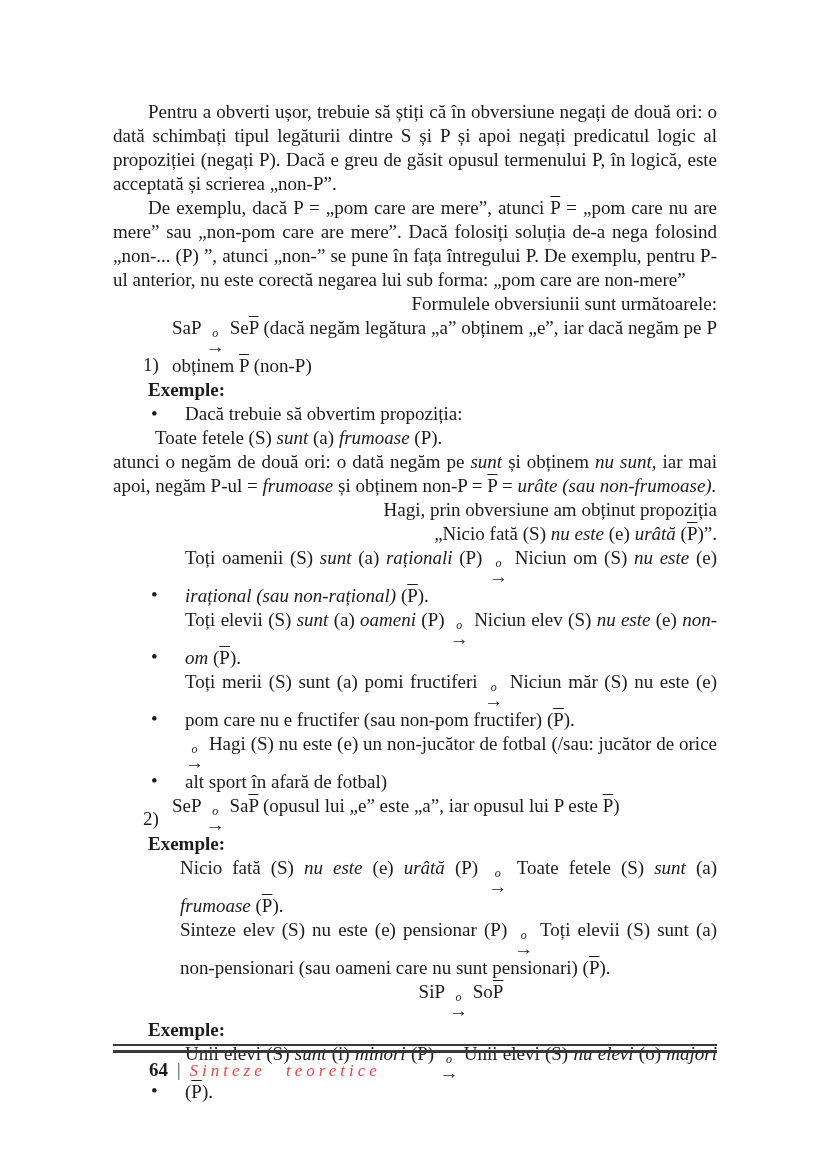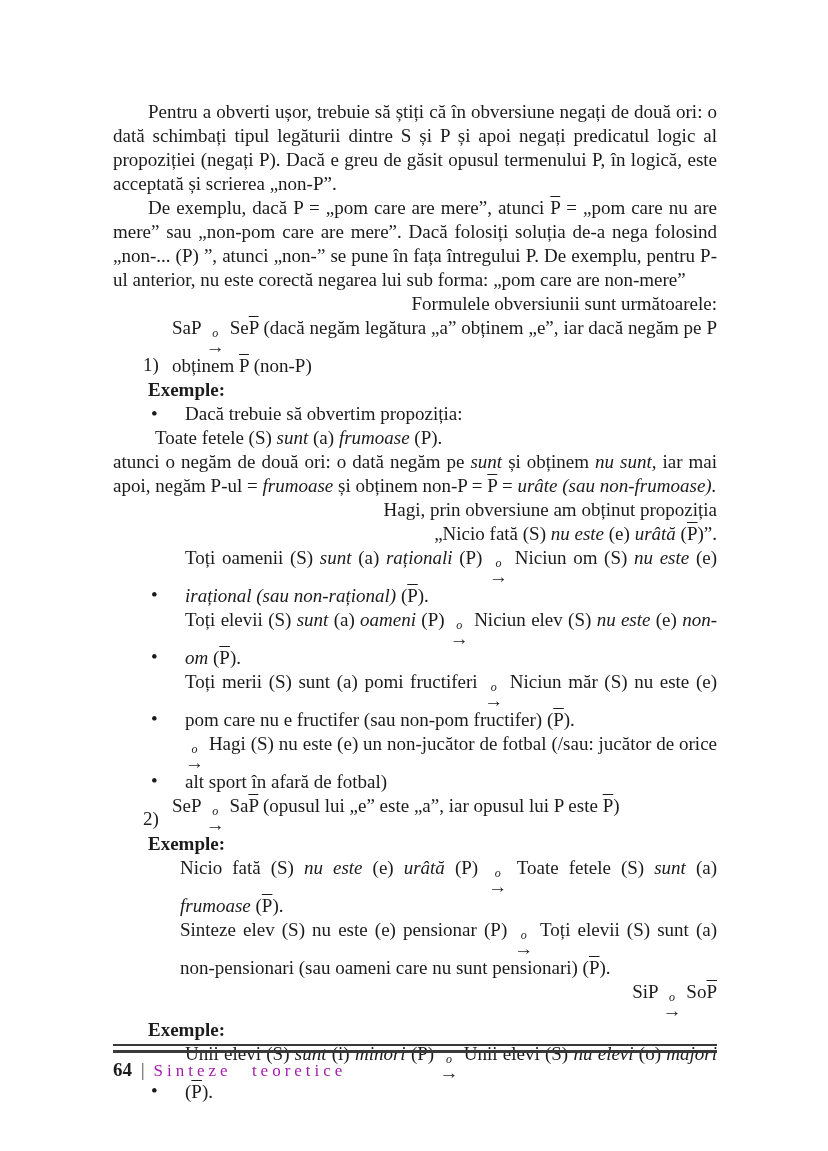--- a/index.html
+++ b/index.html
@@ -23,21 +23,21 @@
   .line-small{padding-left:42px;text-align:left;}
   
   .numbered{padding-left:59px;position:relative;text-align:justify;}
   .numbered > .marker{position:absolute;left:30px;top:auto;}
   
   .bullet{padding-left:72px;position:relative;text-align:justify;}
   .bullet > .bmark{position:absolute;left:38px;}
   
   .ex-indent{padding-left:67px;text-align:justify;}
   
-  .formula{padding-left:92px;text-align:right;}
+  .formula{padding-left:92px;text-align:center;}
   
   .i{font-style:italic;}
   .bar{text-decoration:overline;}
   
   .oarr{
     display:inline-flex;flex-direction:column;align-items:center;
     vertical-align:-3px;line-height:1;
   }
   .oarr .o{font-size:12px;font-style:italic;line-height:11px;}
   .oarr .ar{font-size:19px;line-height:15px;}
@@ -47,27 +47,27 @@
   
   .footer{
     position:absolute;left:113px;top:1044px;width:604px;
   }
   .footer-rule{
     height:4px;border-top:2px solid #3a3a3a;border-bottom:3px solid #3a3a3a;
     margin-bottom:6px;
   }
   .footer-line{
     display:flex;align-items:baseline;gap:9px;
-    font-size:18px;color:#2a2a2a;
+    font-size:18px;color:#2a2a2a;margin-left:36px;
   }
   .page-num{font-weight:bold;font-size:19px;color:#1b1b1b;}
   .footer-sep{color:#444;}
   .footer-title{
-    letter-spacing:4px;word-spacing:12px;
-    font-size:17px;color:#a21caf;
+    font-style:italic;letter-spacing:4px;word-spacing:12px;
+    font-size:17px;color:#ef4444;
   }
   
   .has-arrow > .marker, .has-arrow > .bmark{bottom:1px;}
   .no-arrow > .marker, .no-arrow > .bmark{top:0;}
 </style>
 </head>
 <body>
 
 <div class="page-body">
     <div class="blk para-indent no-arrow"><span>Pentru a obverti ușor, trebuie să știți că în obversiune negați de două ori: o dată schimbați tipul legăturii dintre S și P și apoi negați predicatul logic al propoziției (negați P). Dacă e greu de găsit opusul termenului P, în logică, este acceptată și scrierea „non-P”.</span></div>

